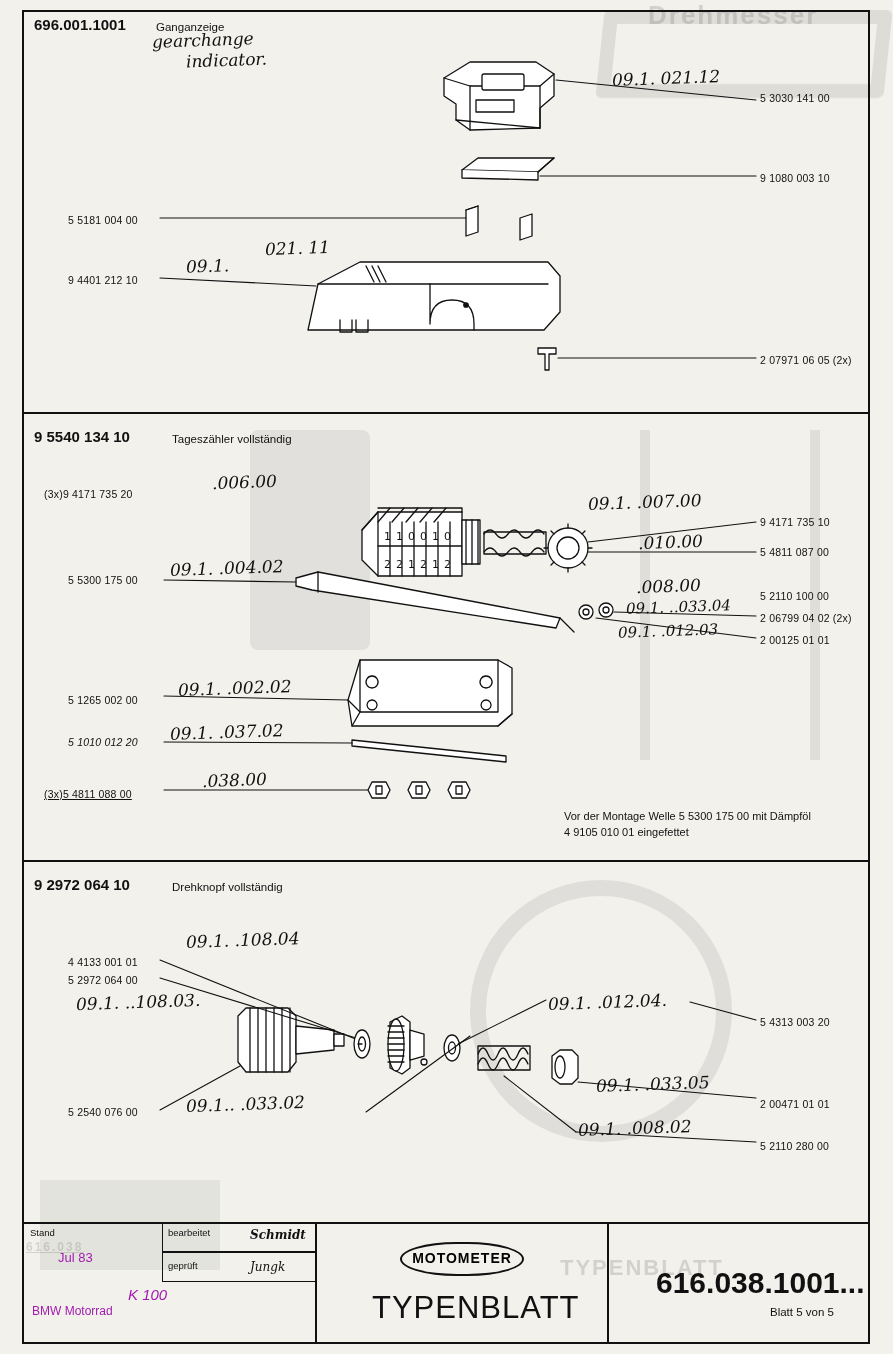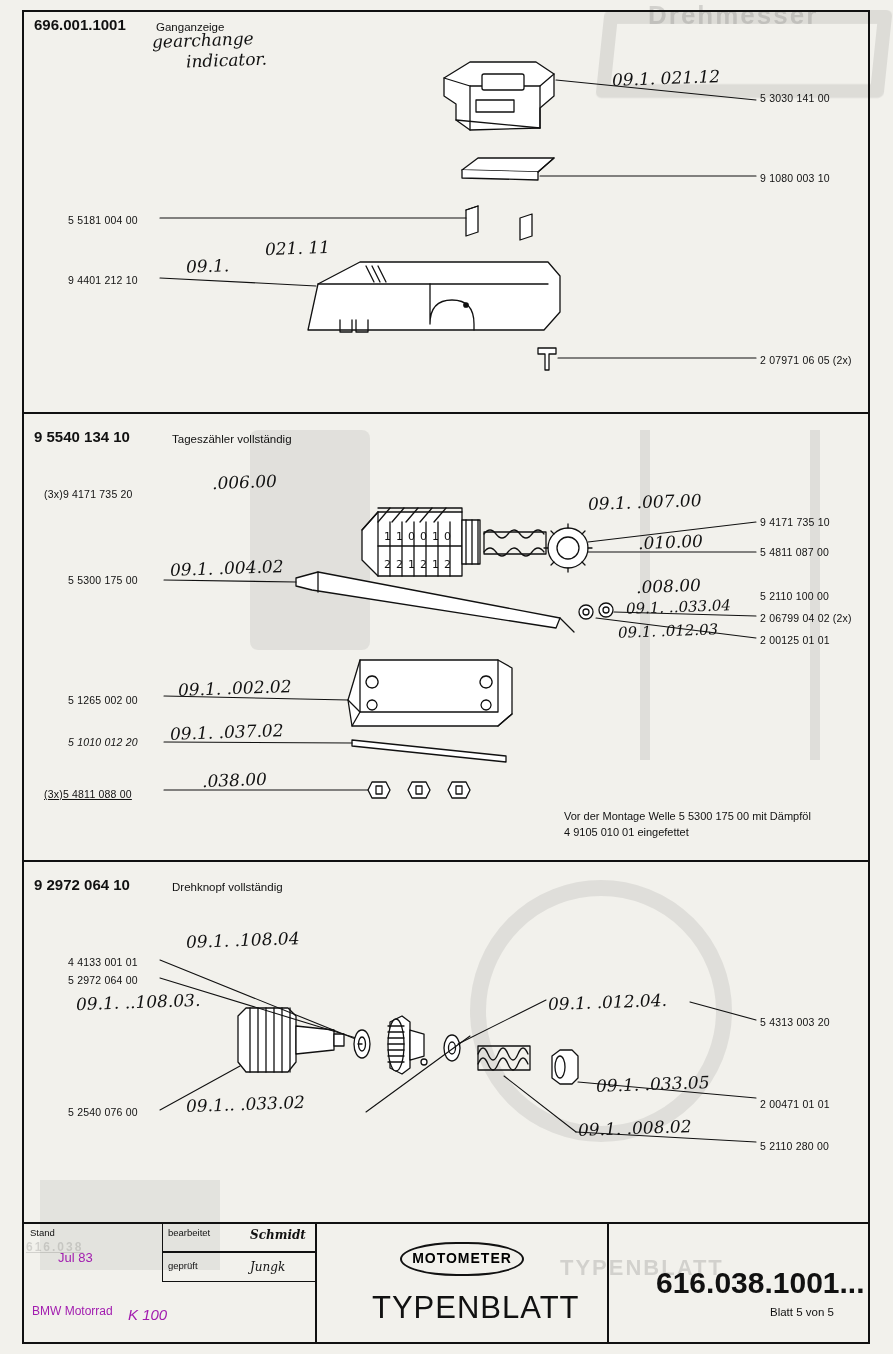--- a/index.html
+++ b/index.html
@@ -263,21 +263,21 @@
   <div class="foot">
     <div class="cell" style="left:0;top:0;width:294px;height:122px;"></div>
     <div class="cell" style="left:140px;top:0;width:154px;height:30px;"></div>
     <div class="cell" style="left:140px;top:30px;width:154px;height:30px;"></div>
     <div class="cell" style="left:294px;top:0;width:292px;height:122px;"></div>
     <div class="cell" style="left:586px;top:0;width:262px;height:122px;"></div>
 
     <div class="foot-label" style="left:8px;top:5px;">Stand</div>
     <div class="foot-val" style="left:36px;top:28px;">Jul 83</div>
     <div class="foot-val" style="left:10px;top:82px;font-size:12px;">BMW Motorrad</div>
-    <div class="foot-val" style="left:106px;top:84px;font-style:italic;font-size:15px;">K 100</div>
+    <div class="foot-val" style="left:106px;top:64px;font-style:italic;font-size:15px;">K 100</div>
 
     <div class="foot-label" style="left:146px;top:5px;">bearbeitet</div>
     <div class="hand-foot" style="left:228px;top:6px;font-weight:bold;">Schmidt</div>
     <div class="foot-label" style="left:146px;top:38px;">geprüft</div>
     <div class="hand-foot" style="left:228px;top:38px;">Jungk</div>
 
     <div class="logo" style="left:378px;top:20px;">
       <span>MOTOMETER</span>
     </div>
     <div class="typenblatt" style="left:350px;top:68px;">TYPENBLATT</div>

